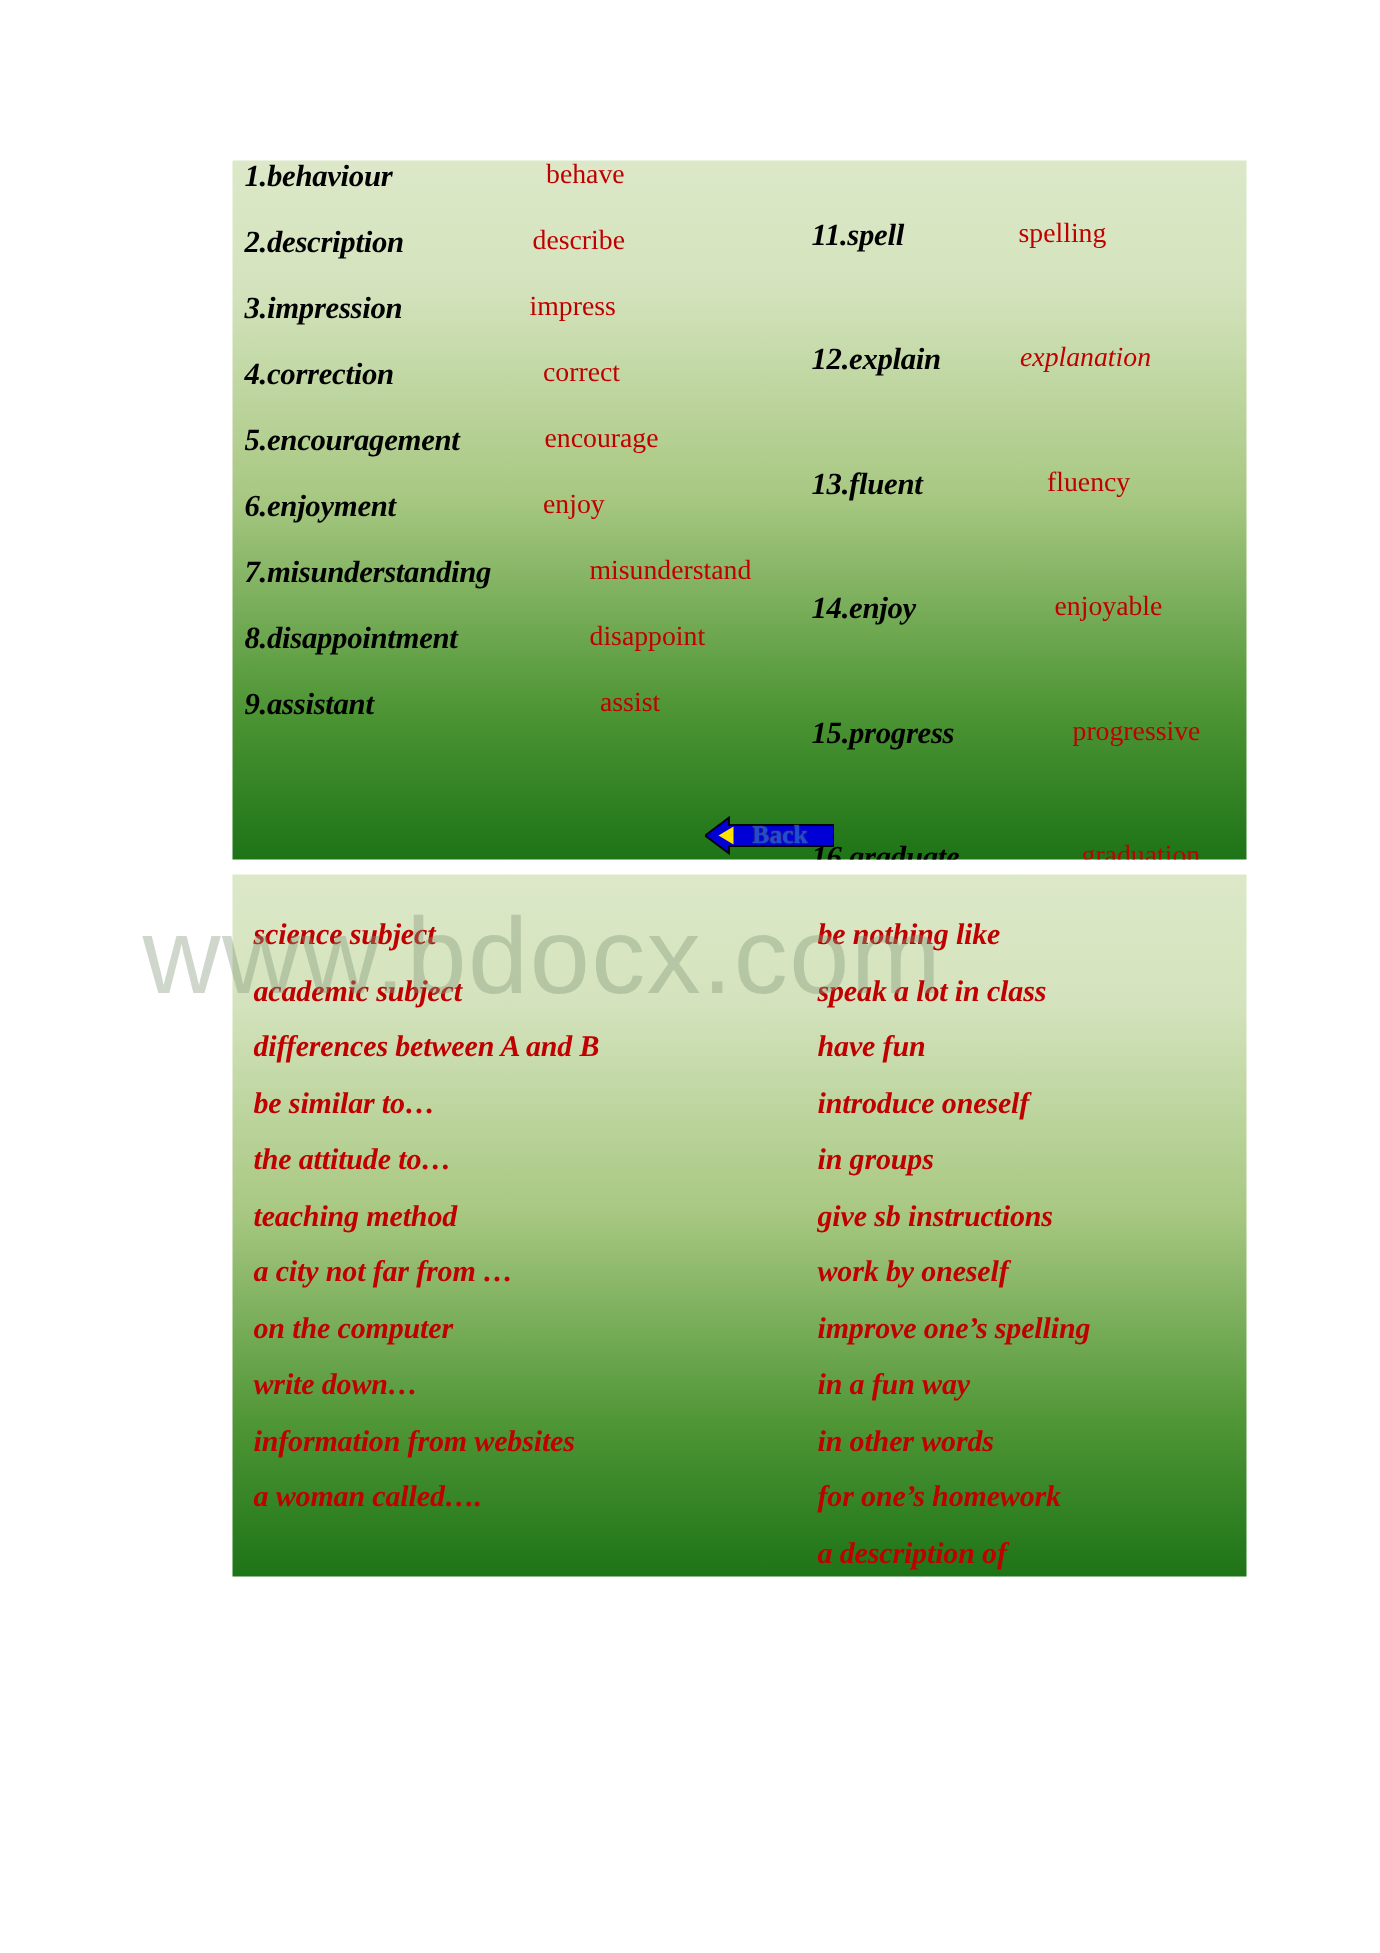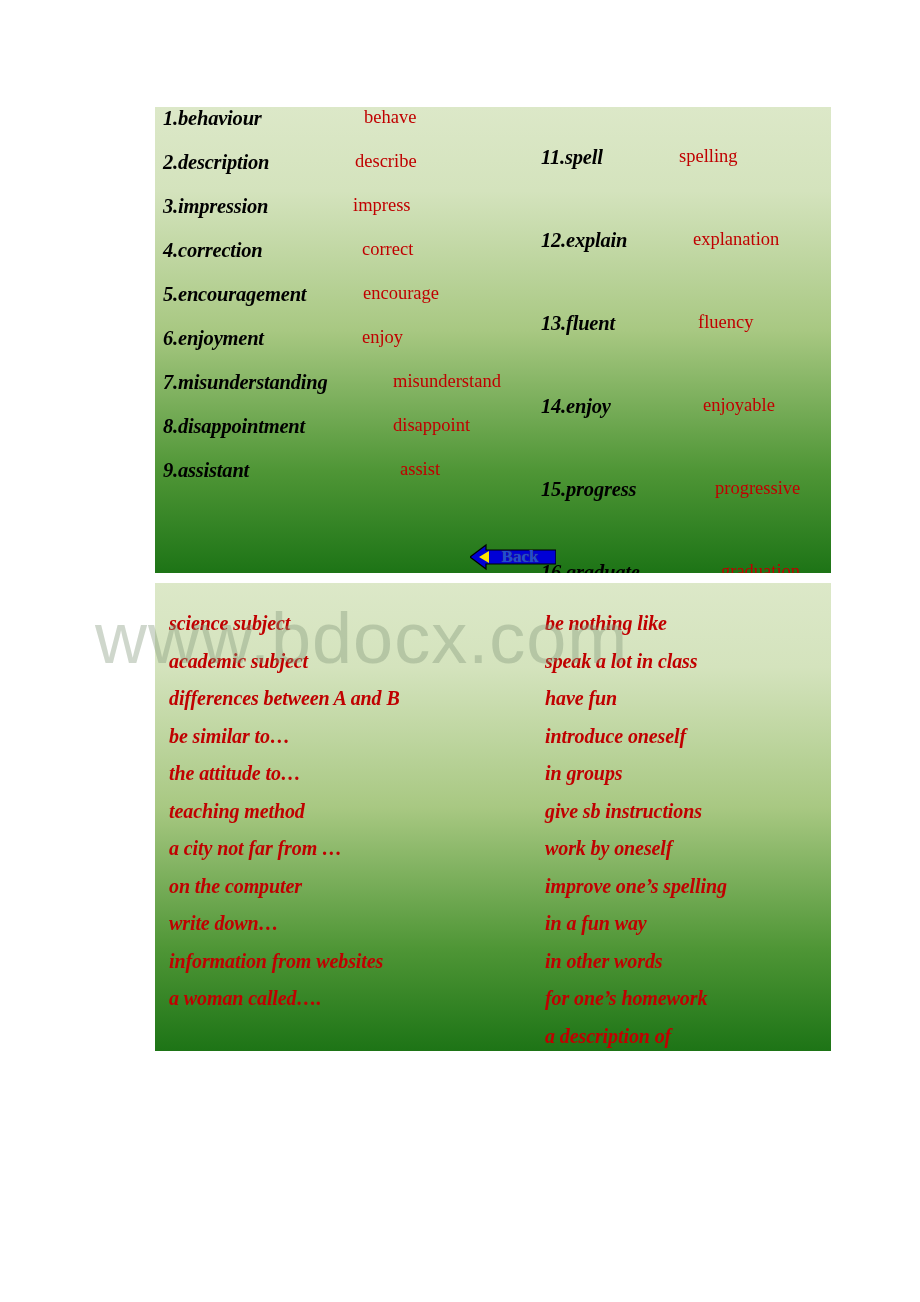--- a/index.html
+++ b/index.html
@@ -228,21 +228,21 @@
 
       <div class="wf-col wf-col-right">
 
         <div class="wf-row">
           <span class="wf-base"><span>11.</span><span>spell</span></span>
           <span class="wf-derived" style="left:144px;">spelling</span>
         </div>
 
         <div class="wf-row">
           <span class="wf-base"><span>12.</span><span>explain</span></span>
-          <span class="wf-derived" style="left:158px;">explanation</span>
+          <span class="wf-derived" style="left:145px;font-style:italic;">explanation</span>
         </div>
 
         <div class="wf-row">
           <span class="wf-base"><span>13.</span><span>fluent</span></span>
           <span class="wf-derived" style="left:163px;">fluency</span>
         </div>
 
         <div class="wf-row">
           <span class="wf-base"><span>14.</span><span>enjoy</span></span>
           <span class="wf-derived" style="left:168px;">enjoyable</span>

